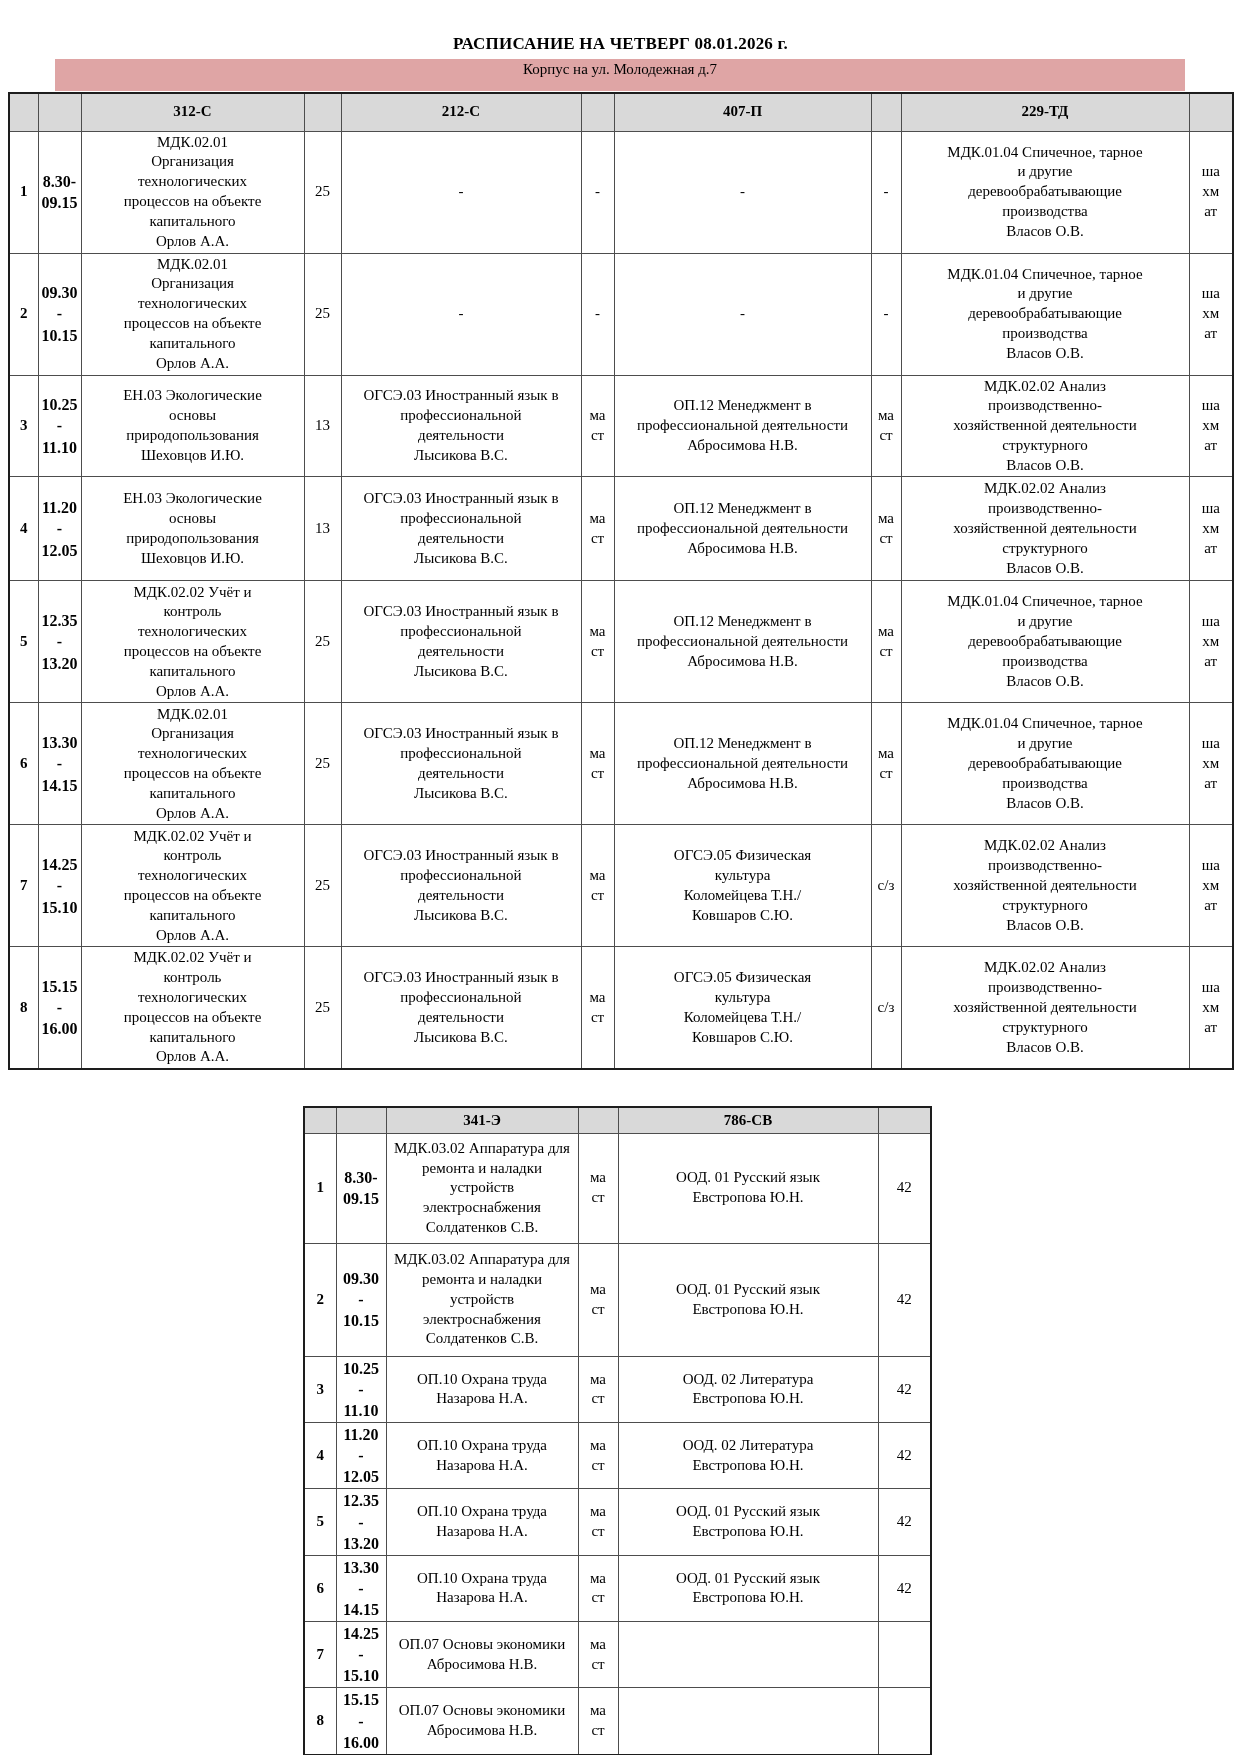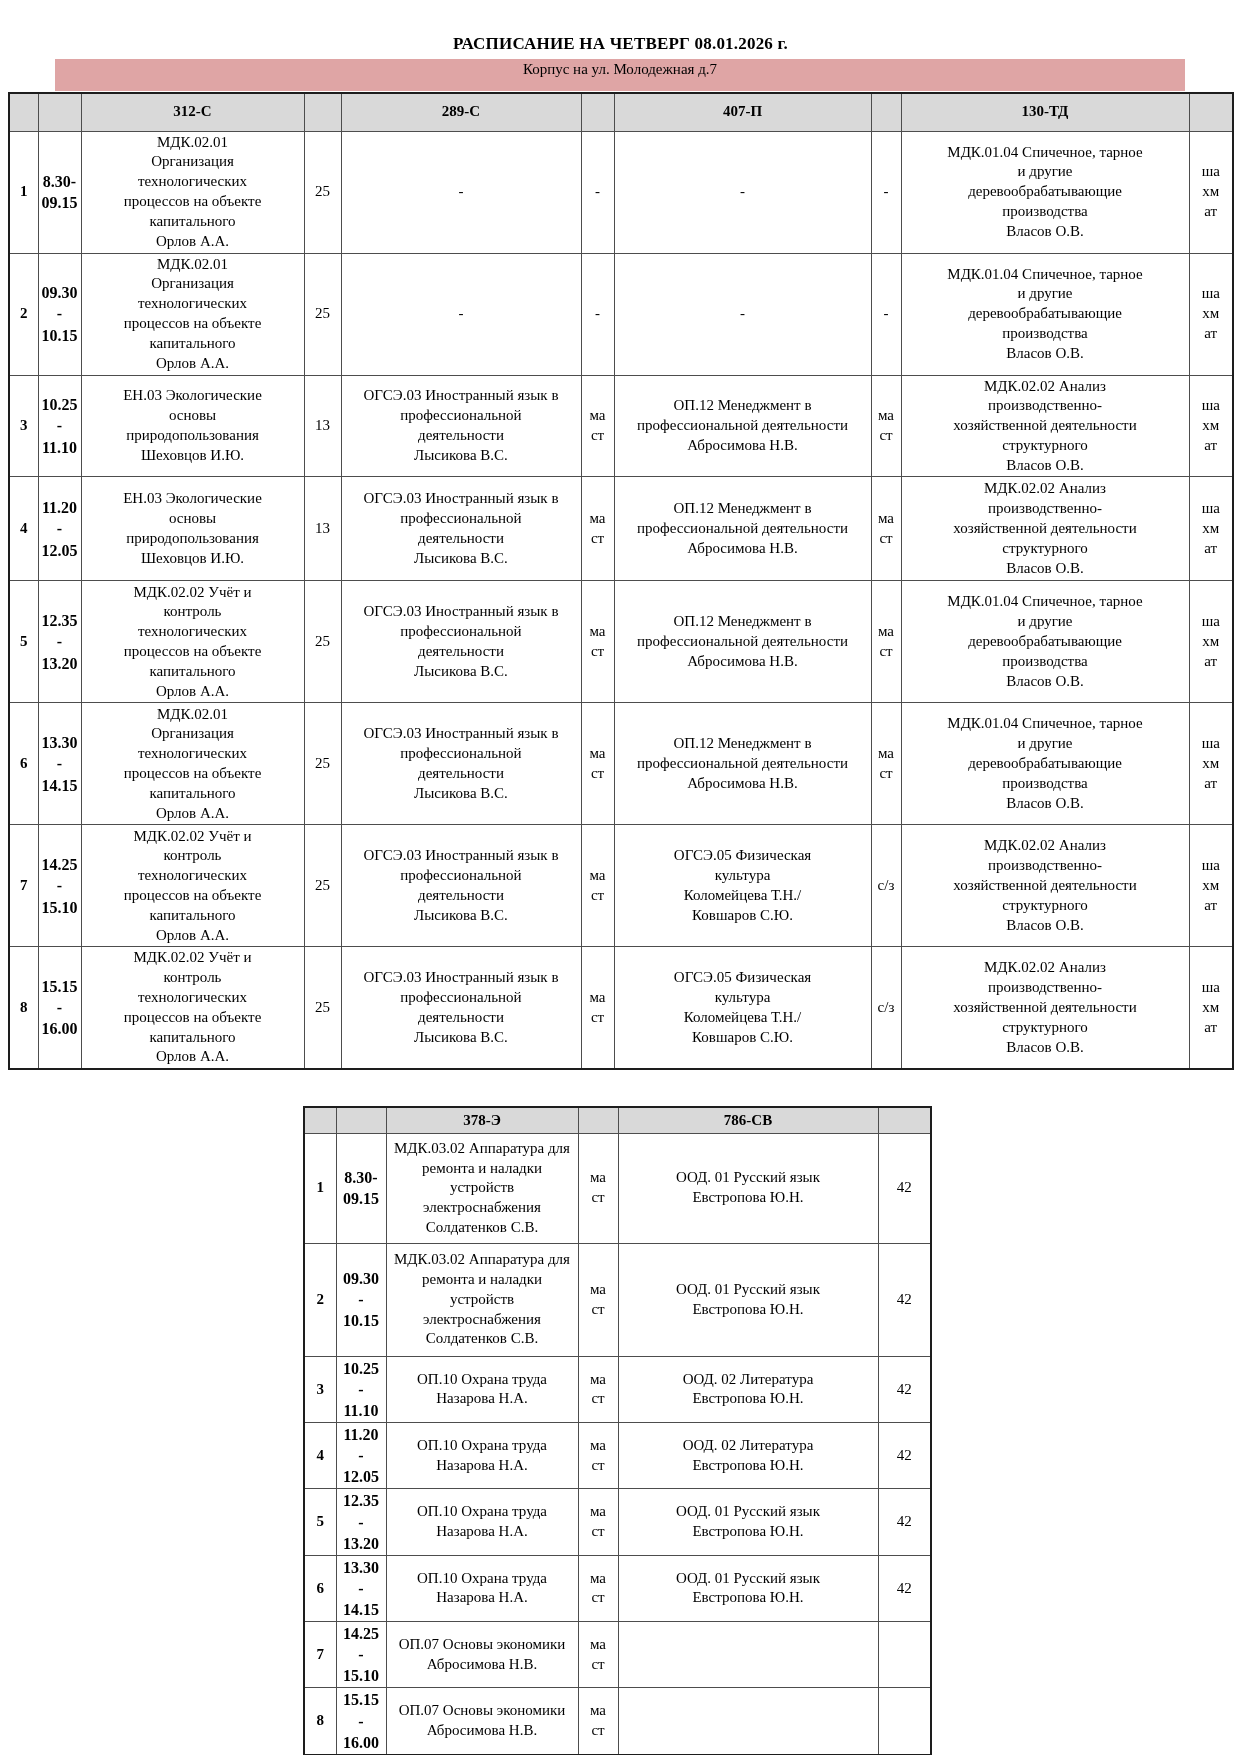--- a/index.html
+++ b/index.html
@@ -40,25 +40,25 @@
         <col style="width:30px">
       <col style="width:288px">
         <col style="width:44px">
     </colgroup>
     <tbody>
         <tr class="hdr" style="height:38px">
       <td></td>
       <td></td>
       <td class="vt">312-С</td>
       <td></td>
-      <td class="vb">289-С</td>
+      <td class="vb">212-С</td>
       <td></td>
       <td class="vt">407-П</td>
       <td></td>
-      <td>130-ТД</td>
+      <td>229-ТД</td>
       <td></td>
     </tr>
     <tr style="height:122px">
       <td class="b">1</td>
       <td class="tm pre">8.30-
 09.15</td>
       <td class="pre">МДК.02.01
 Организация
 технологических
 процессов на объекте
@@ -300,21 +300,21 @@
         <col style="width:50px">
         <col style="width:192px">
       <col style="width:40px">
         <col style="width:260px">
         <col style="width:53px">
     </colgroup>
     <tbody>
         <tr class="hdr" style="height:26px">
       <td></td>
       <td></td>
-      <td>378-Э</td>
+      <td>341-Э</td>
       <td></td>
       <td>786-СВ</td>
       <td></td>
     </tr>
     <tr style="height:110px">
       <td class="b">1</td>
       <td class="tm pre">8.30-
 09.15</td>
       <td class="pre">МДК.03.02 Аппаратура для
 ремонта и наладки

